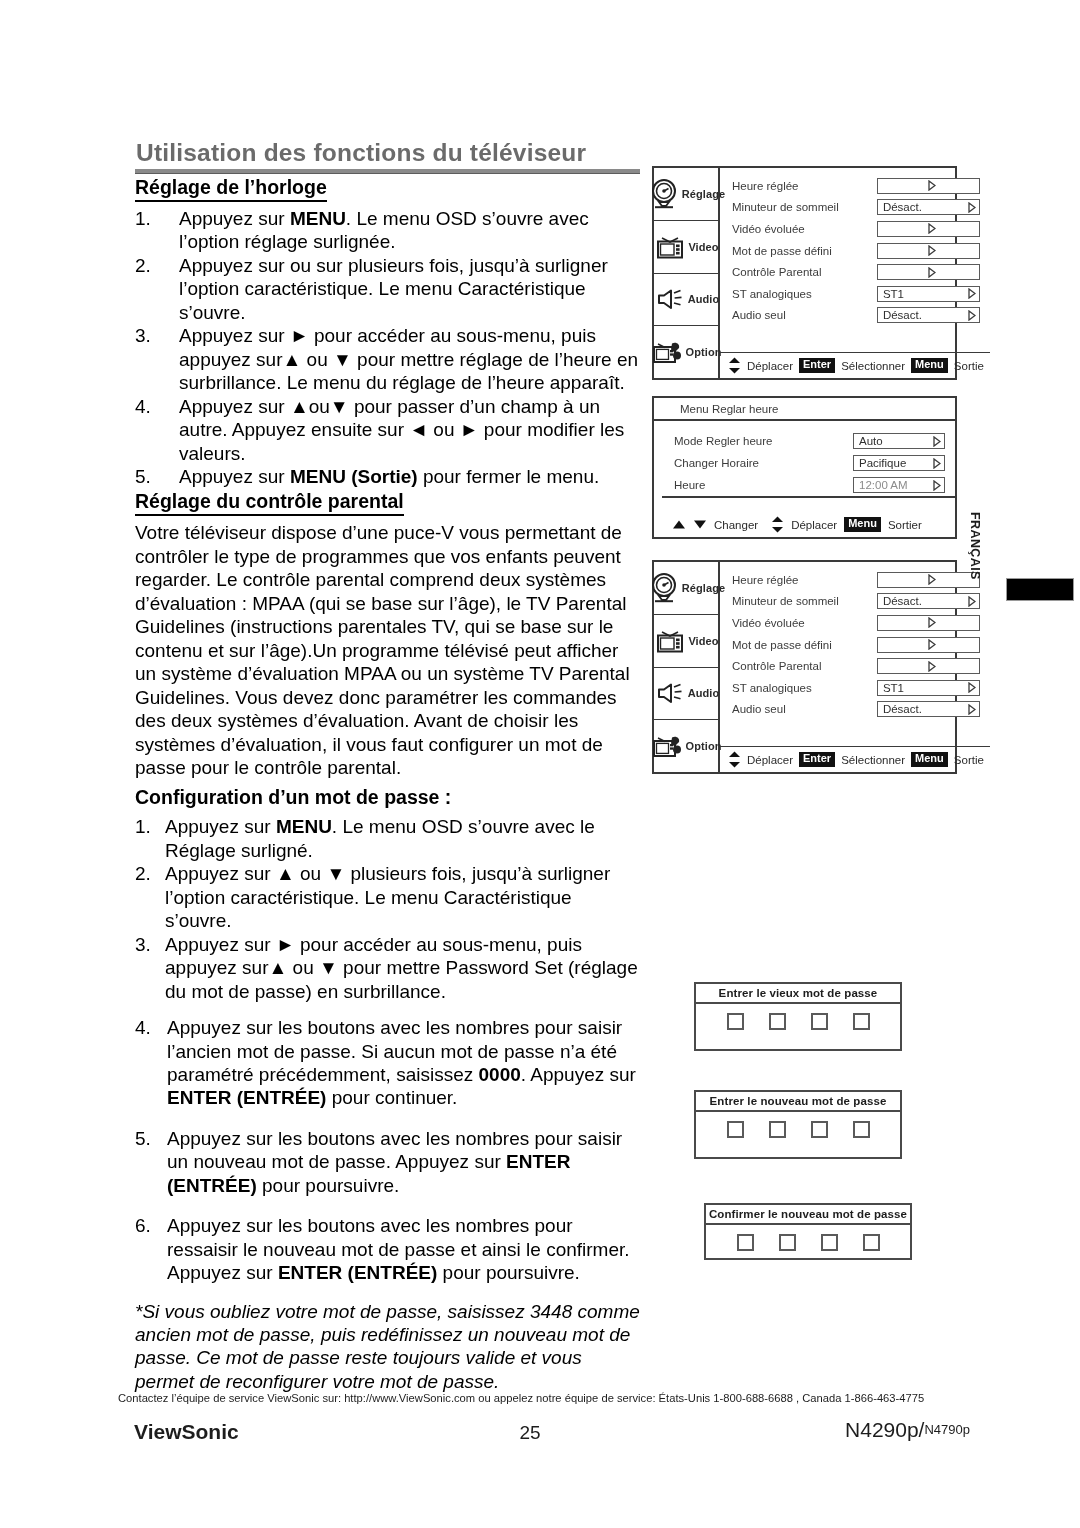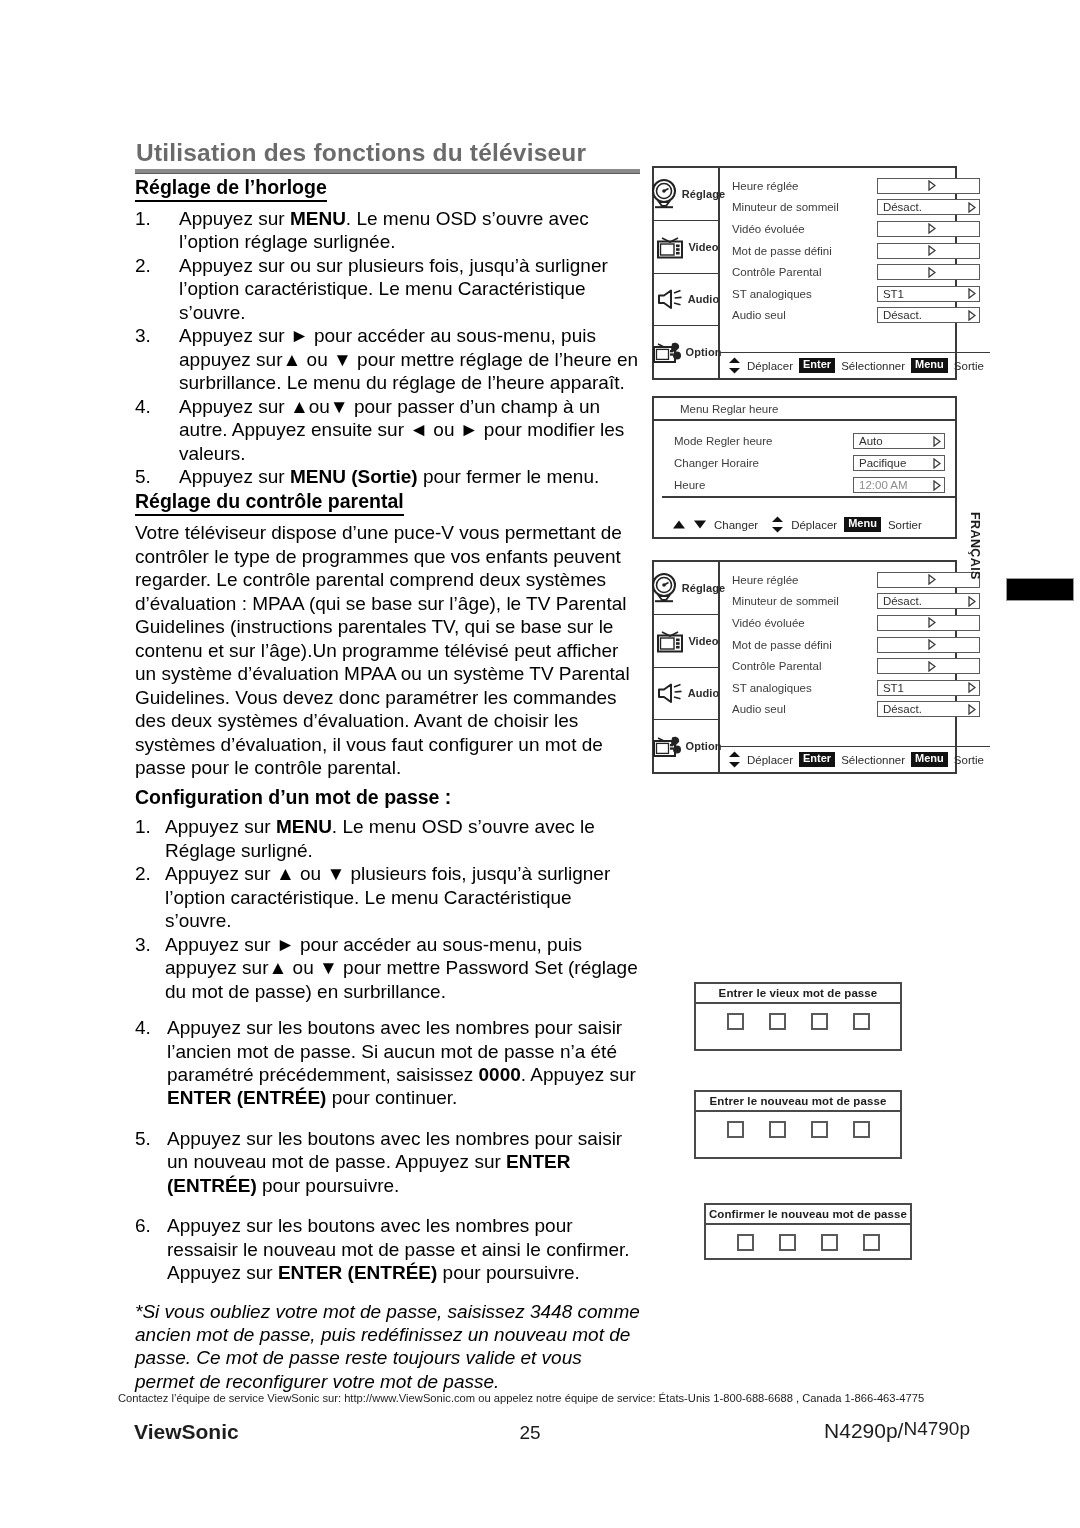--- a/index.html
+++ b/index.html
@@ -139,21 +139,21 @@
   .foot-brand{
     position:absolute;left:134px;top:1420px;font-size:21px;font-weight:bold;color:#1d1d1d;
   }
   .foot-page{
     position:absolute;left:500px;top:1422px;width:60px;text-align:center;
     font-size:19px;color:#1d1d1d;
   }
   .foot-model{
     position:absolute;right:110px;top:1418px;font-size:21px;color:#1d1d1d;white-space:nowrap;
   }
-  .foot-model .sup{font-size:19px;vertical-align:3px;}
+  .foot-model .sup{font-size:13px;vertical-align:3px;}
 </style>
 </head>
 <body>
 
 <div class="page">
 
   <div class="page-title">Utilisation des fonctions du téléviseur</div>
   <div class="title-rule"></div>
 
   <div class="col">

